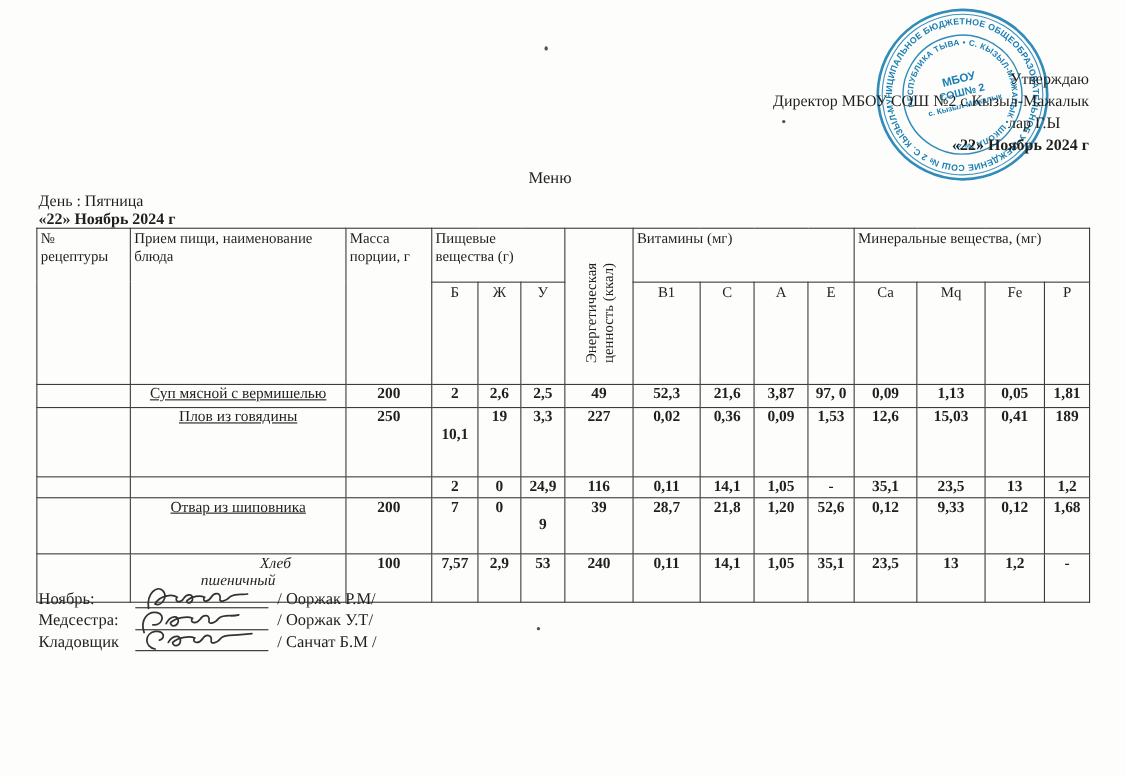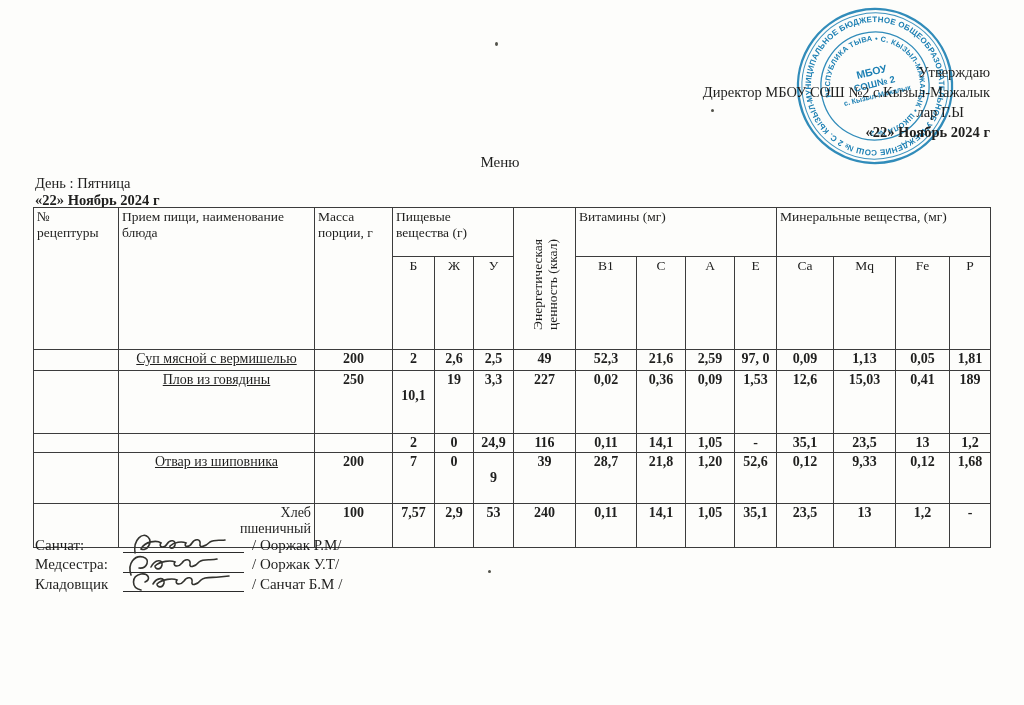--- a/index.html
+++ b/index.html
@@ -26,21 +26,21 @@
   }
   .menu-table th, .menu-table td {
     border:1px solid #3c3c3c; padding:1px 3px;
     vertical-align:top; overflow:hidden;
     font-weight:normal; text-align:left;
     white-space:pre-line; line-height:16px;
   }
   .menu-table th.sub { text-align:center; }
   .menu-table td.c-num { text-align:center; font-weight:bold; font-size:14px; }
   .menu-table td.c-dish { text-align:center; font-size:14px;text-decoration:underline; }
-  .menu-table td.c-dish-wrap { text-align:right; text-indent:68px; font-size:14px; }
+  .menu-table td.c-dish-wrap { text-align:center; text-indent:68px; font-size:14px;font-style:italic; }
   .menu-table td.c-dish-wrap, .menu-table td.c-dish { white-space:pre-line; }
   .menu-table th.vert { padding:0; text-align:center; vertical-align:middle; }
   .vert-text {
     writing-mode:vertical-rl; transform:rotate(180deg);
     height:121px; margin:0 auto; display:inline-block;
     font-size:13.5px; line-height:15px; text-align:center;
   }
 
   .sigs { position:absolute; left:35px; top:537px; font-size:15px; }
   .sig-row { display:flex; align-items:baseline; height:19.4px; }
@@ -148,21 +148,21 @@
   <tr style="height:21px">
     <td class="c-no"></td>
     <td class="c-dish">Суп мясной с вермишелью</td>
     <td class="c-num">200</td>
     <td class="c-num">2</td>
     <td class="c-num">2,6</td>
     <td class="c-num">2,5</td>
     <td class="c-num">49</td>
     <td class="c-num">52,3</td>
     <td class="c-num">21,6</td>
-    <td class="c-num">2,59</td>
+    <td class="c-num">3,87</td>
     <td class="c-num">97, 0</td>
     <td class="c-num">0,09</td>
     <td class="c-num">1,13</td>
     <td class="c-num">0,05</td>
     <td class="c-num">1,81</td>
   </tr>
   <tr style="height:63px">
     <td class="c-no"></td>
     <td class="c-dish">Плов из говядины</td>
     <td class="c-num">250</td>
@@ -231,21 +231,21 @@
     <td class="c-num">23,5</td>
     <td class="c-num">13</td>
     <td class="c-num">1,2</td>
     <td class="c-num">-</td>
   </tr>
 </tbody>
   </table>
 
 <div class="sigs">
   <div class="sig-row">
-    <span class="sig-role">Санчат:</span>
+    <span class="sig-role">Ноябрь:</span>
     <span class="sig-line">
       <svg width="104" height="28" viewBox="0 0 104 28">
         <path d="M8 24 C6 10 16 3 21 8 C26 13 20 23 14 20 C18 12 30 11 34 14 C31 18 37 20 40 15 C43 10 49 11 48 16 C47 20 42 20 43 17 C47 13 55 12 59 14 C56 18 62 19 65 14 C68 9 74 10 73 15 C72 19 78 18 83 13 C88 10 94 12 98 11" fill="none" stroke="#33332f" stroke-width="1.6" stroke-linecap="round"></path>
       </svg>
     </span>
     <span class="sig-name">/ Ооржак Р.М/</span>
   </div>
   <div class="sig-row">
     <span class="sig-role">Медсестра:</span>
     <span class="sig-line">

